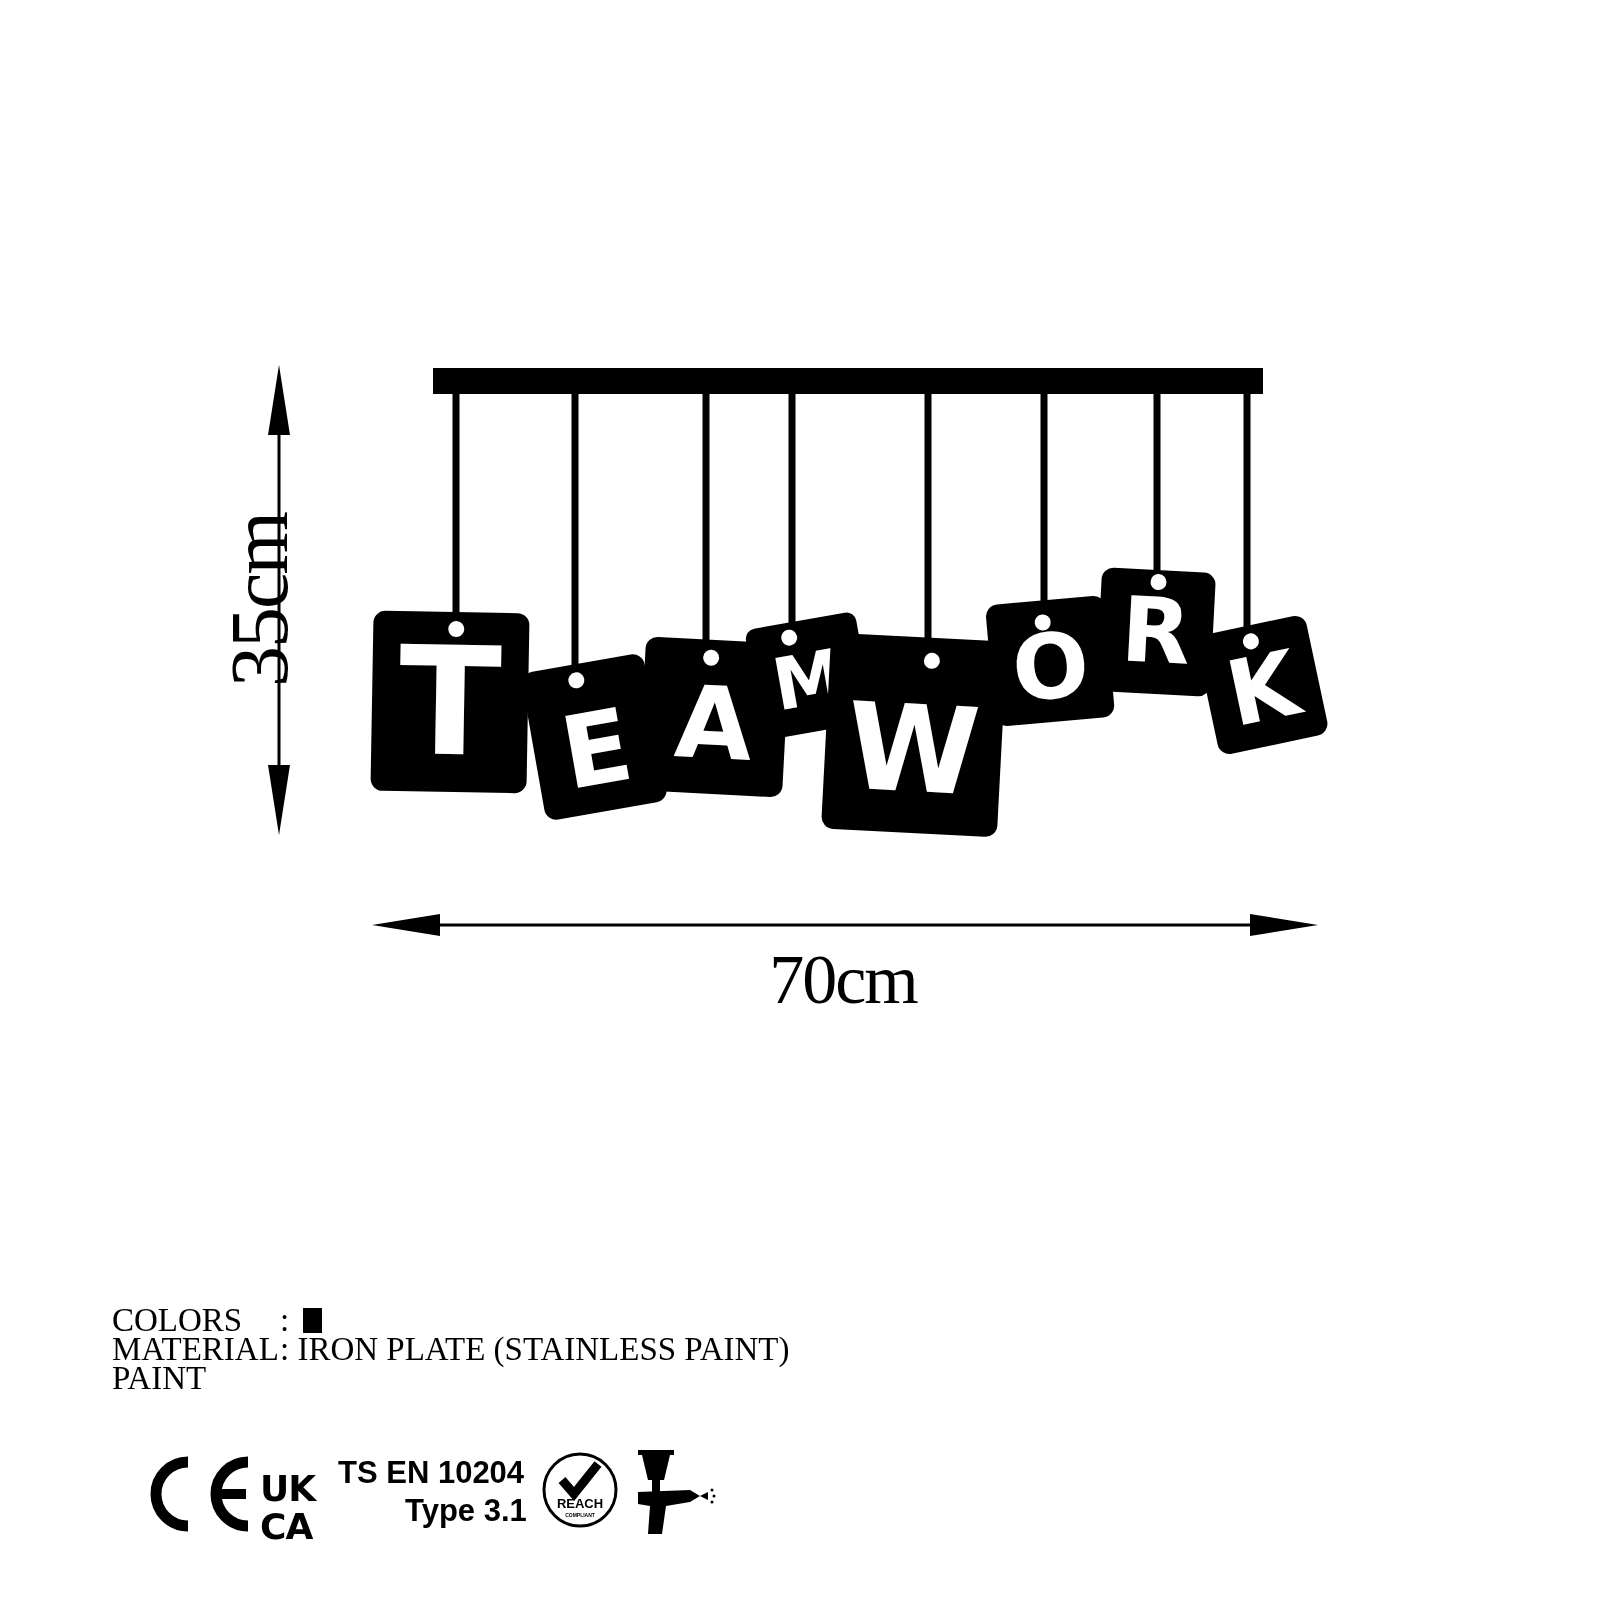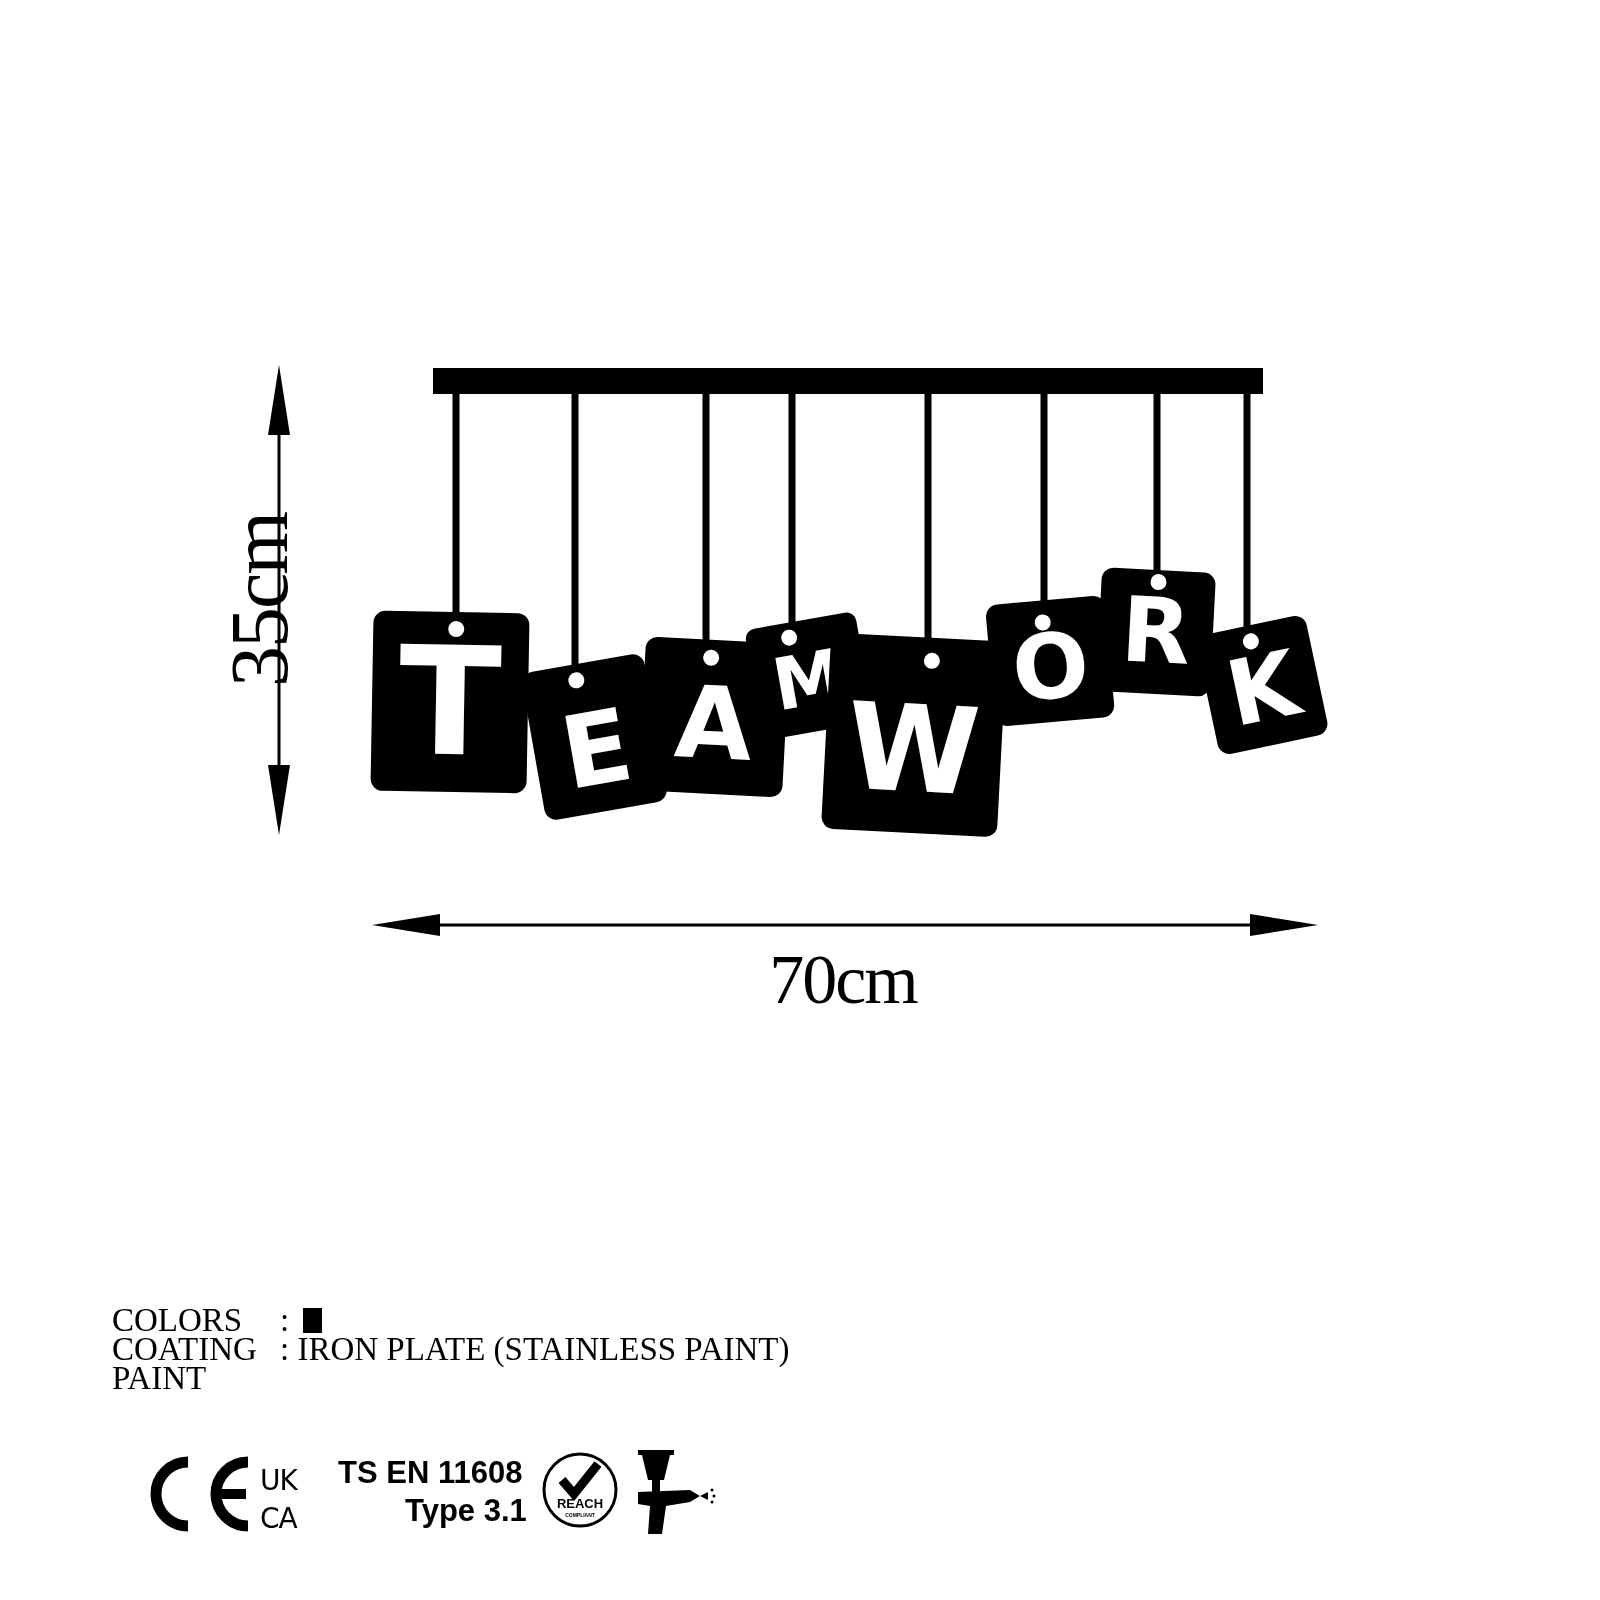--- a/index.html
+++ b/index.html
@@ -16,21 +16,21 @@
     font-family: "Liberation Serif", serif; font-size: 70px; line-height: 90px;
     text-align: center; letter-spacing: -2px;
   }
   .specs { position: absolute; left: 112px; top: 1306px; font-family: "Liberation Serif", serif; font-size: 33px; line-height: 29px; }
   .spec-row { display: flex; align-items: center; height: 29px; }
   .spec-key { width: 168px; }
   .spec-val { display: flex; align-items: center; }
   .color-swatch { display: inline-block; width: 19px; height: 25px; background: #000; margin-left: 14px; }
   .certs { position: absolute; left: 148px; top: 1450px; height: 120px; }
   .ce { position: absolute; top: 0; font-family: "Liberation Sans", sans-serif; font-weight: bold; }
-  .ukca { position: absolute; left: 112px; top: 12px; font-family: "DejaVu Sans", sans-serif; font-weight: normal; font-size: 28px; line-height: 38px; letter-spacing: -1px; }
+  .ukca { position: absolute; left: 112px; top: 20px; font-family: "DejaVu Sans", sans-serif; font-weight: bold; font-size: 36px; line-height: 38px; letter-spacing: -1px; }
   .ts { position: absolute; left: 190px; top: 4px; font-family: "Liberation Sans", sans-serif; font-weight: bold; font-size: 31px; line-height: 38px; white-space: nowrap; }
   .ts-type { position: absolute; left: 222px; top: 42px; font-family: "Liberation Sans", sans-serif; font-weight: bold; font-size: 31px; line-height: 38px; white-space: nowrap; margin-left: 35px; }
   .reach { position: absolute; left: 392px; top: 0; width: 80px; height: 80px; }
   .spray { position: absolute; left: 488px; top: 0; width: 80px; height: 90px; }
   .tile-letter { font-family: "DejaVu Sans", sans-serif; font-weight: bold; fill: #fff; }
 </style>
 </head>
 <body>
 
 <svg class="layer" width="1600" height="1600" viewBox="0 0 1600 1600">
@@ -114,39 +114,39 @@
 
 <div class="specs">
   <div class="spec-row">
     <span class="spec-key">COLORS</span>
     <span class="spec-val">
       <span>:</span>
       <span class="color-swatch"></span>
     </span>
   </div>
   <div class="spec-row">
-    <span class="spec-key">COATING</span>
+    <span class="spec-key">MATERIAL</span>
     <span class="spec-val">: IRON PLATE (STAINLESS PAINT)</span>
   </div>
   <div class="spec-row">
     <span class="spec-key">PAINT</span>
   </div>
 </div>
 
 <div class="certs">
   <svg class="ce" style="left:0;top:4px" width="110" height="80" viewBox="0 0 110 80">
     <path d="M40 8 A32 32 0 1 0 40 72" fill="none" stroke="#000" stroke-width="11"></path>
     <path d="M100 8 A32 32 0 1 0 100 72" fill="none" stroke="#000" stroke-width="11"></path>
     <line x1="70" y1="40" x2="98" y2="40" stroke="#000" stroke-width="10"></line>
   </svg>
   <div class="ukca">
     <div>UK</div>
     <div>CA</div>
   </div>
-  <div class="ts">TS EN 11608</div>
+  <div class="ts">TS EN 10204</div>
   <div class="ts-type">Type 3.1</div>
   <svg class="reach" viewBox="0 0 80 80">
     <circle cx="40" cy="40" r="36" fill="none" stroke="#000" stroke-width="3"></circle>
     <path d="M22 30 L34 44 L58 14" fill="none" stroke="#000" stroke-width="9"></path>
     <text x="40" y="58" font-family="Liberation Sans, sans-serif" font-weight="bold" font-size="13" text-anchor="middle">REACH</text>
     <text x="40" y="67" font-family="Liberation Sans, sans-serif" font-weight="bold" font-size="5" text-anchor="middle">COMPLIANT</text>
   </svg>
   <svg class="spray" viewBox="0 0 80 90">
     <rect x="2" y="0" width="36" height="5" fill="#000"></rect>
     <path d="M6 5 L34 5 L28 30 L12 30 Z" fill="#000"></path>

